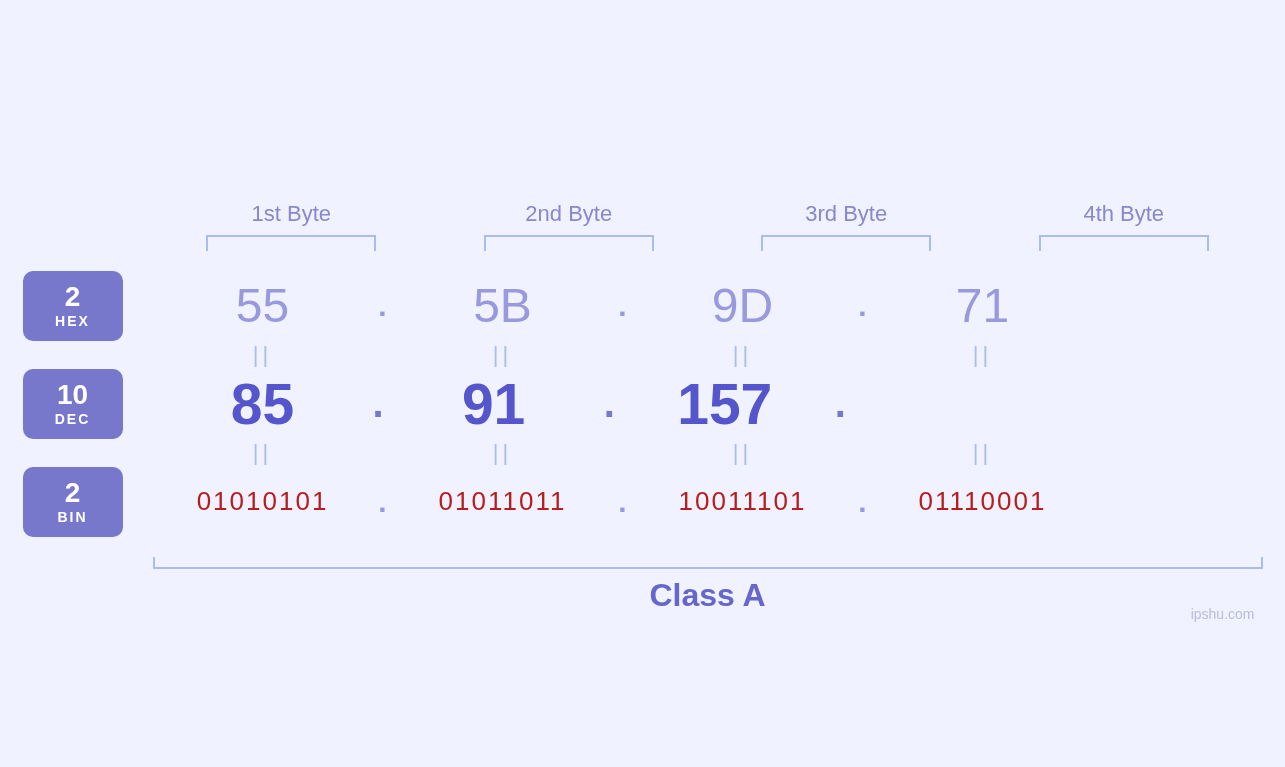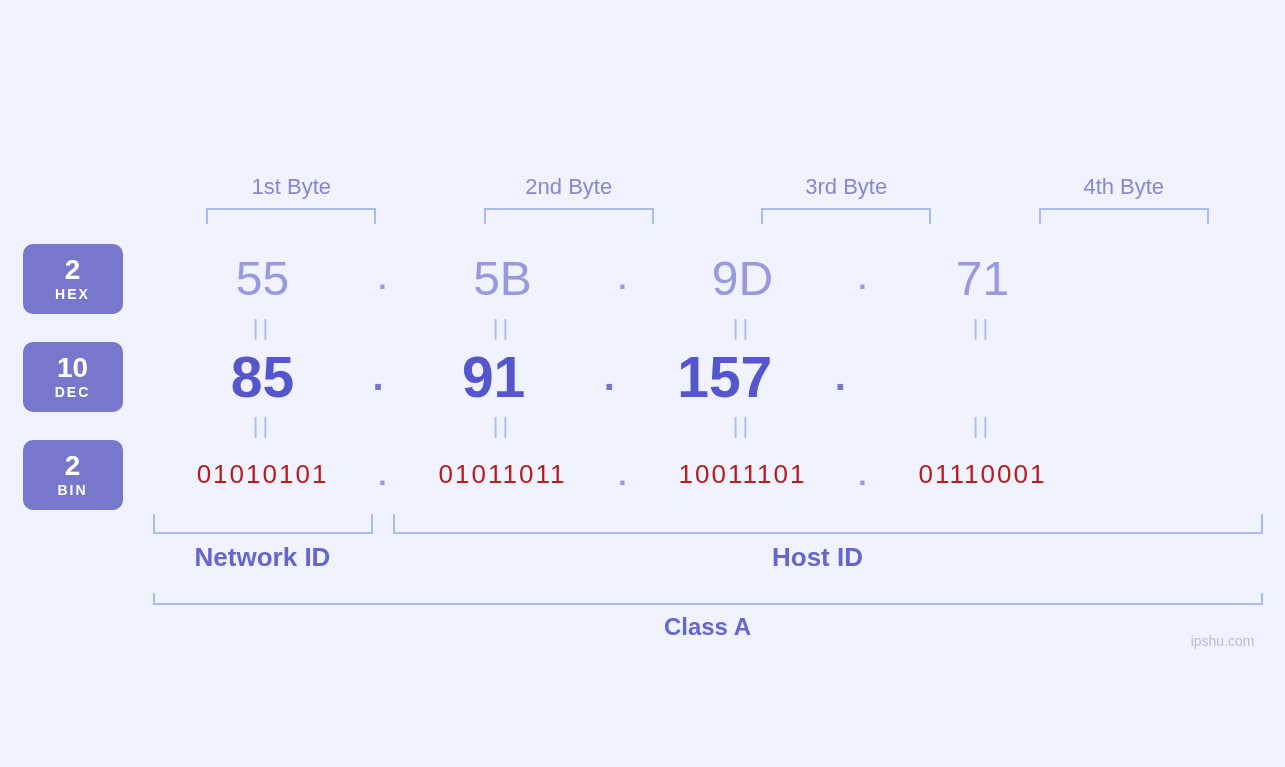--- a/index.html
+++ b/index.html
@@ -225,21 +225,21 @@
     .class-bracket {
       width: 100%;
       height: 12px;
       border-bottom: 2px solid #aabbee;
       border-left: 2px solid #aabbee;
       border-right: 2px solid #aabbee;
     }
 
     .class-label {
       text-align: center;
-      font-size: 24px;
+      font-size: 32px;
       color: #6666cc;
       font-weight: bold;
       margin-top: 8px;
     }
 
     .watermark {
       position: absolute;
       bottom: -8px;
       right: 8px;
       font-size: 14px;
@@ -380,31 +380,20 @@
       <div class="byte-value">
         <span class="bin-value">10011101</span>
       </div>
       <div class="dot-small">.</div>
       <div class="byte-value">
         <span class="bin-value">01110001</span>
       </div>
     </div>
   </div>
 
-  <div class="bottom-section">
-    <div class="bottom-brackets">
-      <div class="bracket-bottom-network"></div>
-      <div class="bracket-bottom-gap"></div>
-      <div class="bracket-bottom-host"></div>
-    </div>
-    <div class="bottom-labels">
-      <div class="network-id-label">Network ID</div>
-      <div class="host-id-label">Host ID</div>
-    </div>
-  </div>
 
   <div class="class-section">
     <div class="class-bracket"></div>
     <div class="class-label">Class A</div>
   </div>
 
   <div class="watermark">ipshu.com</div>
 </div>
 
 </body></html>

